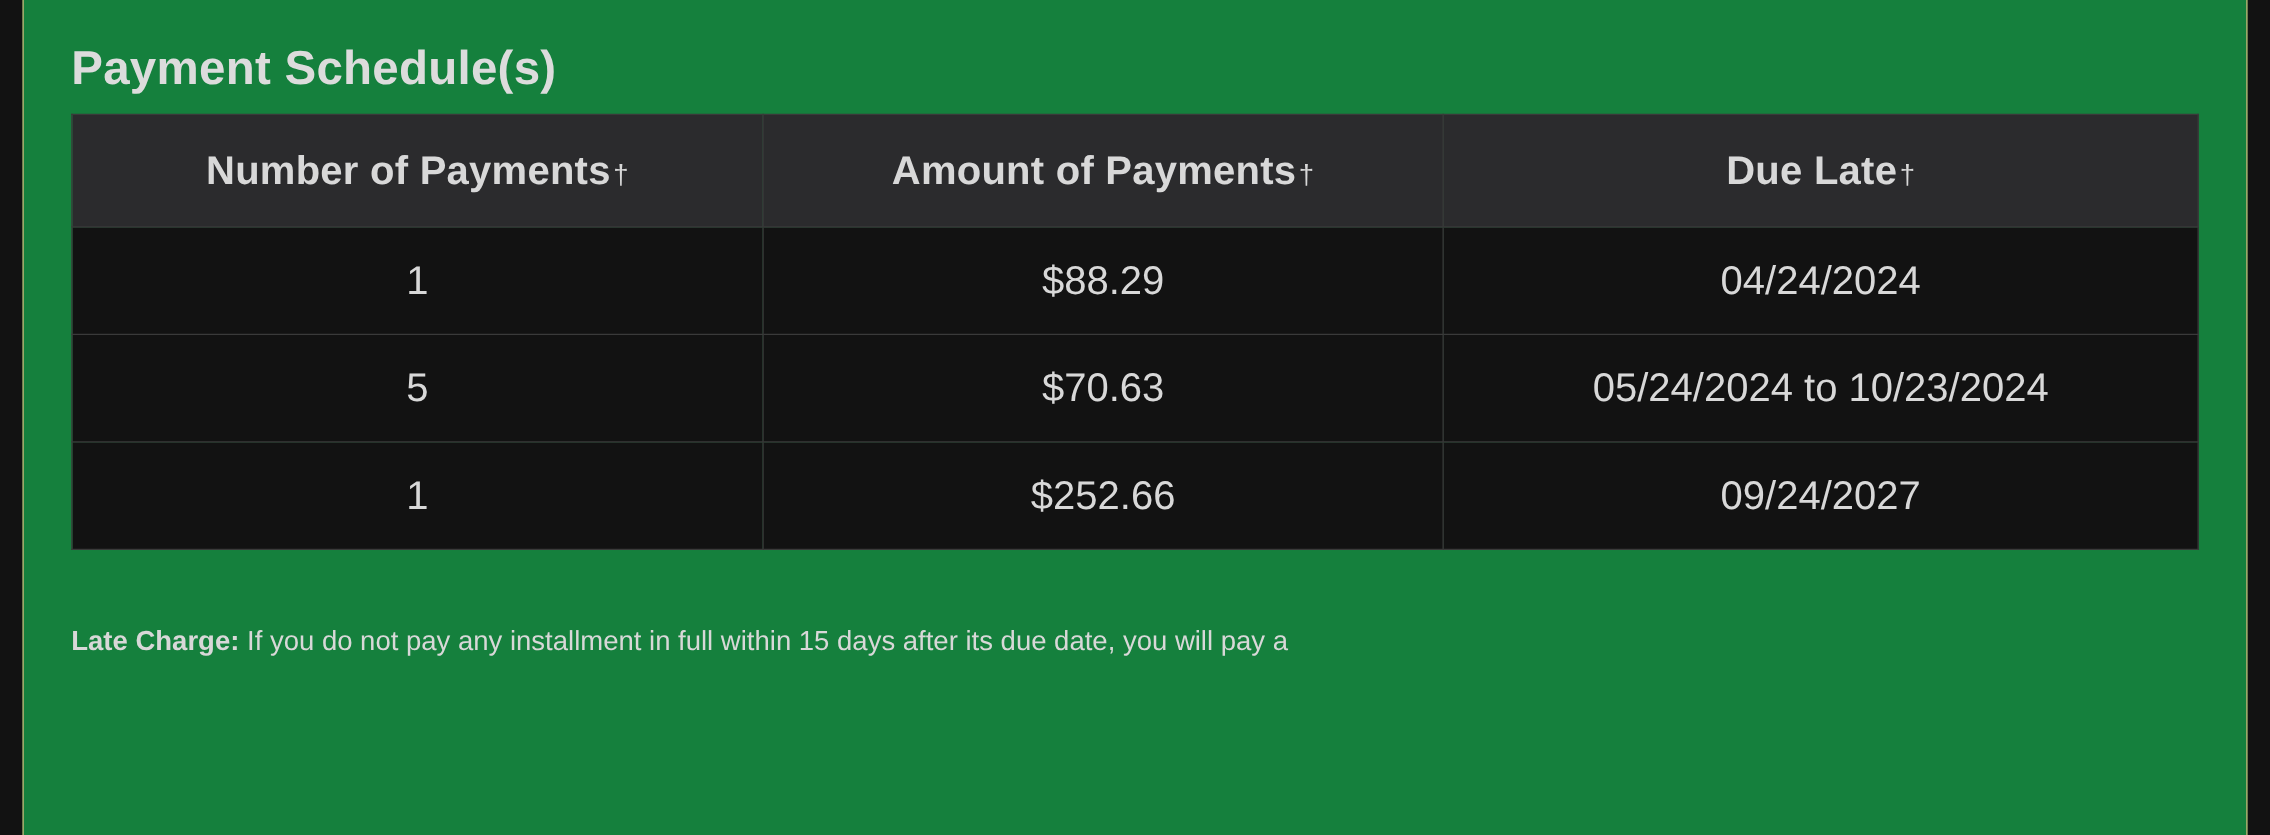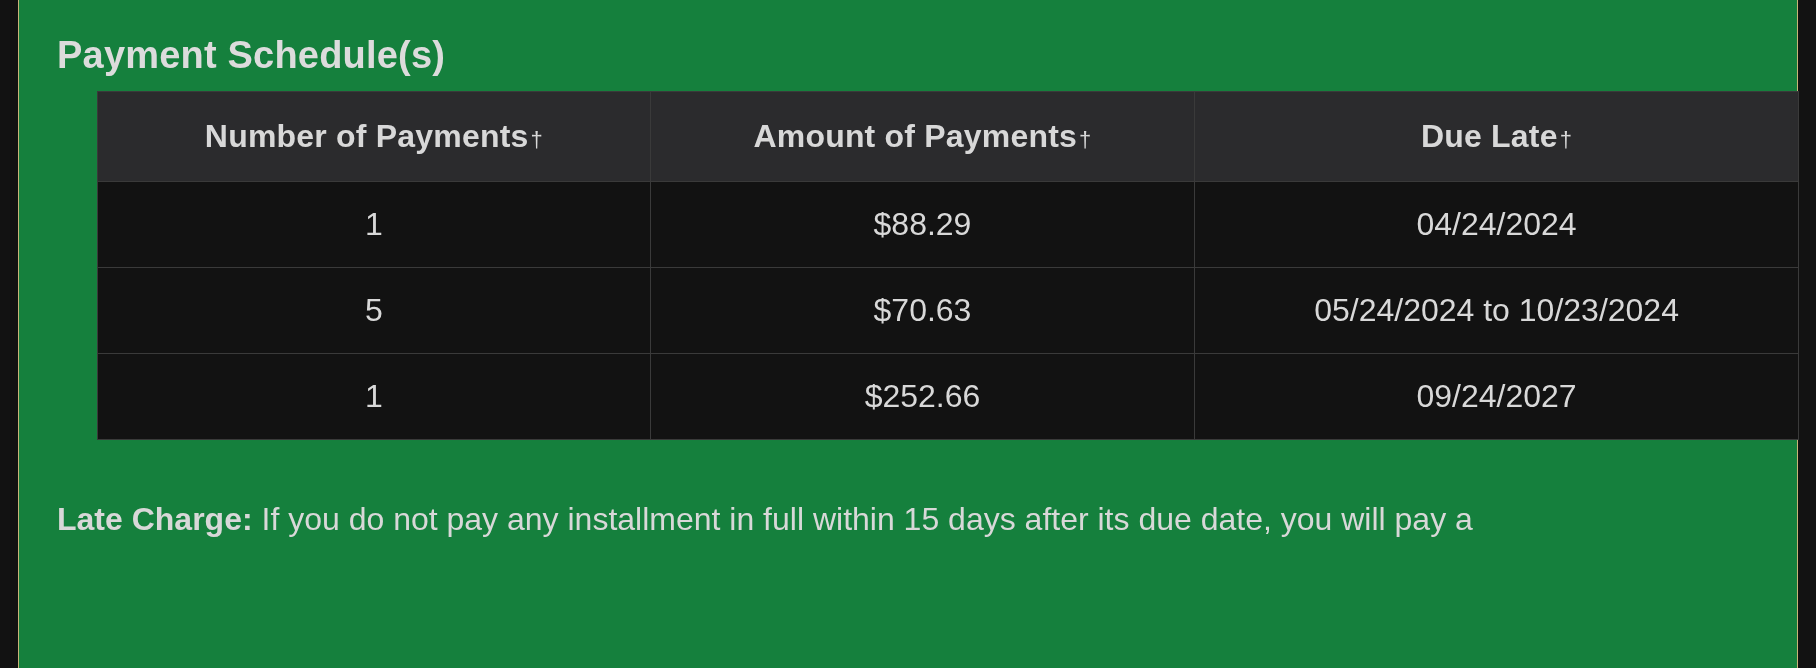--- a/index.html
+++ b/index.html
@@ -25,21 +25,20 @@
       font-weight: 700;
       color: #dcdcdc;
       padding: 34px 0 14px 0;
       letter-spacing: 0.2px;
     }
     table.payment-table {
       width: 100%;
       border-collapse: collapse;
       border: 1px solid #3a3a3a;
       table-layout: fixed;
-      margin-left: 40px;
     }
     table.payment-table th {
       background-color: #2b2b2d;
       color: #d8d8d8;
       font-size: 32px;
       font-weight: 700;
       text-align: center;
       padding: 26px 10px;
       border: 1px solid #3a3a3a;
       letter-spacing: 0.2px;
@@ -56,21 +55,21 @@
       color: #d8d8d8;
       text-align: center;
       padding: 24px 10px;
       border: 1px solid #3a3a3a;
       background-color: #121212;
     }
     .col-num { width: 32.5%; }
     .col-amt { width: 32%; }
     .col-due { width: 35.5%; }
     .footnote {
-      font-size: 32px;
+      font-size: 22px;
       color: #d8d8d8;
       padding-top: 58px;
       line-height: 1.35;
     }
     .footnote .lead {
       font-weight: 700;
     }
   </style>
 </head>
 <body>

